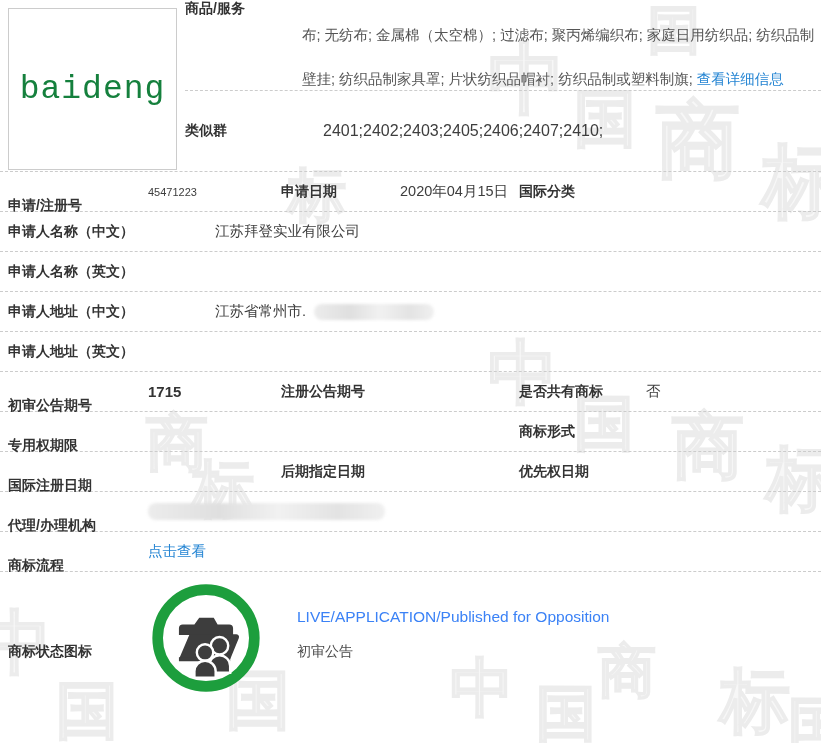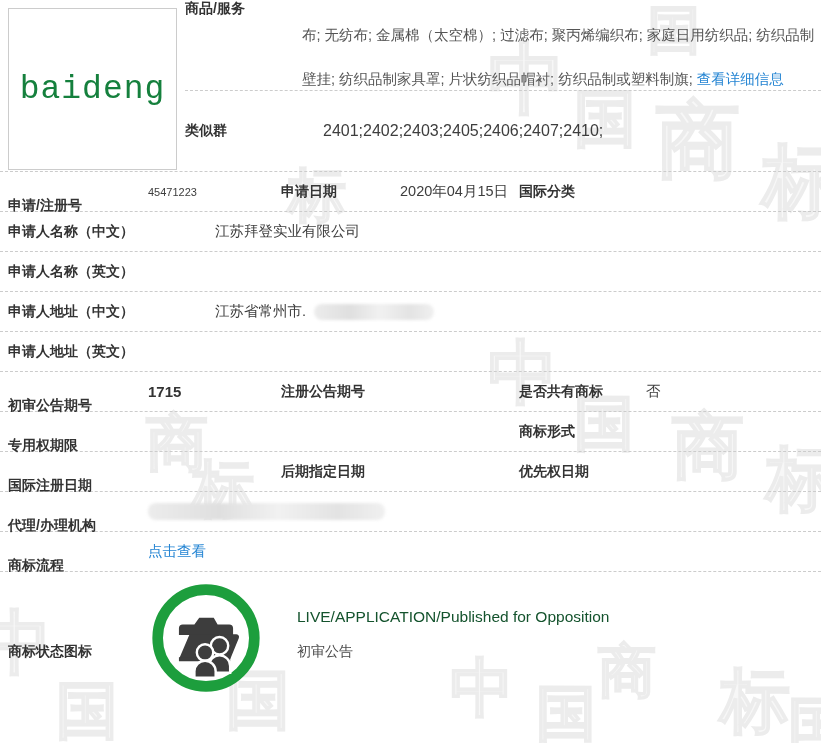--- a/index.html
+++ b/index.html
@@ -65,21 +65,21 @@
     background:linear-gradient(90deg,#ececec,#dfdfdf 30%,#f1f1f1 55%,#e3e3e3 80%,#f0f0f0);
     filter:blur(1.5px);
   }
   .blur-address{width:120px;margin-left:8px;}
   .blur-agency{width:237px;height:17px;}
   
   .status-row{display:flex;align-items:center;height:131px;padding-left:8px;box-sizing:border-box;}
   .status-row .c-l1{width:140px;}
   .status-icon{width:116px;height:116px;flex:none;}
   .status-texts{margin-left:33px;align-self:center;padding-bottom:6px;}
-  .status-line1{font-size:15.5px;color:#14532d;}
+  .status-line1{font-size:15.5px;color:#3b82f6;}
   .status-line2{font-size:14px;color:#4a4a4a;margin-top:17px;}
 </style>
 </head>
 <body>
 
 <div class="page">
 
   <div class="wm-layer">
       <span class="wm" style="left: 488px; top: 40px; font-size: 78px;">中</span>
       <span class="wm" style="left: 648px; top: 4px; font-size: 52px;">国</span>

